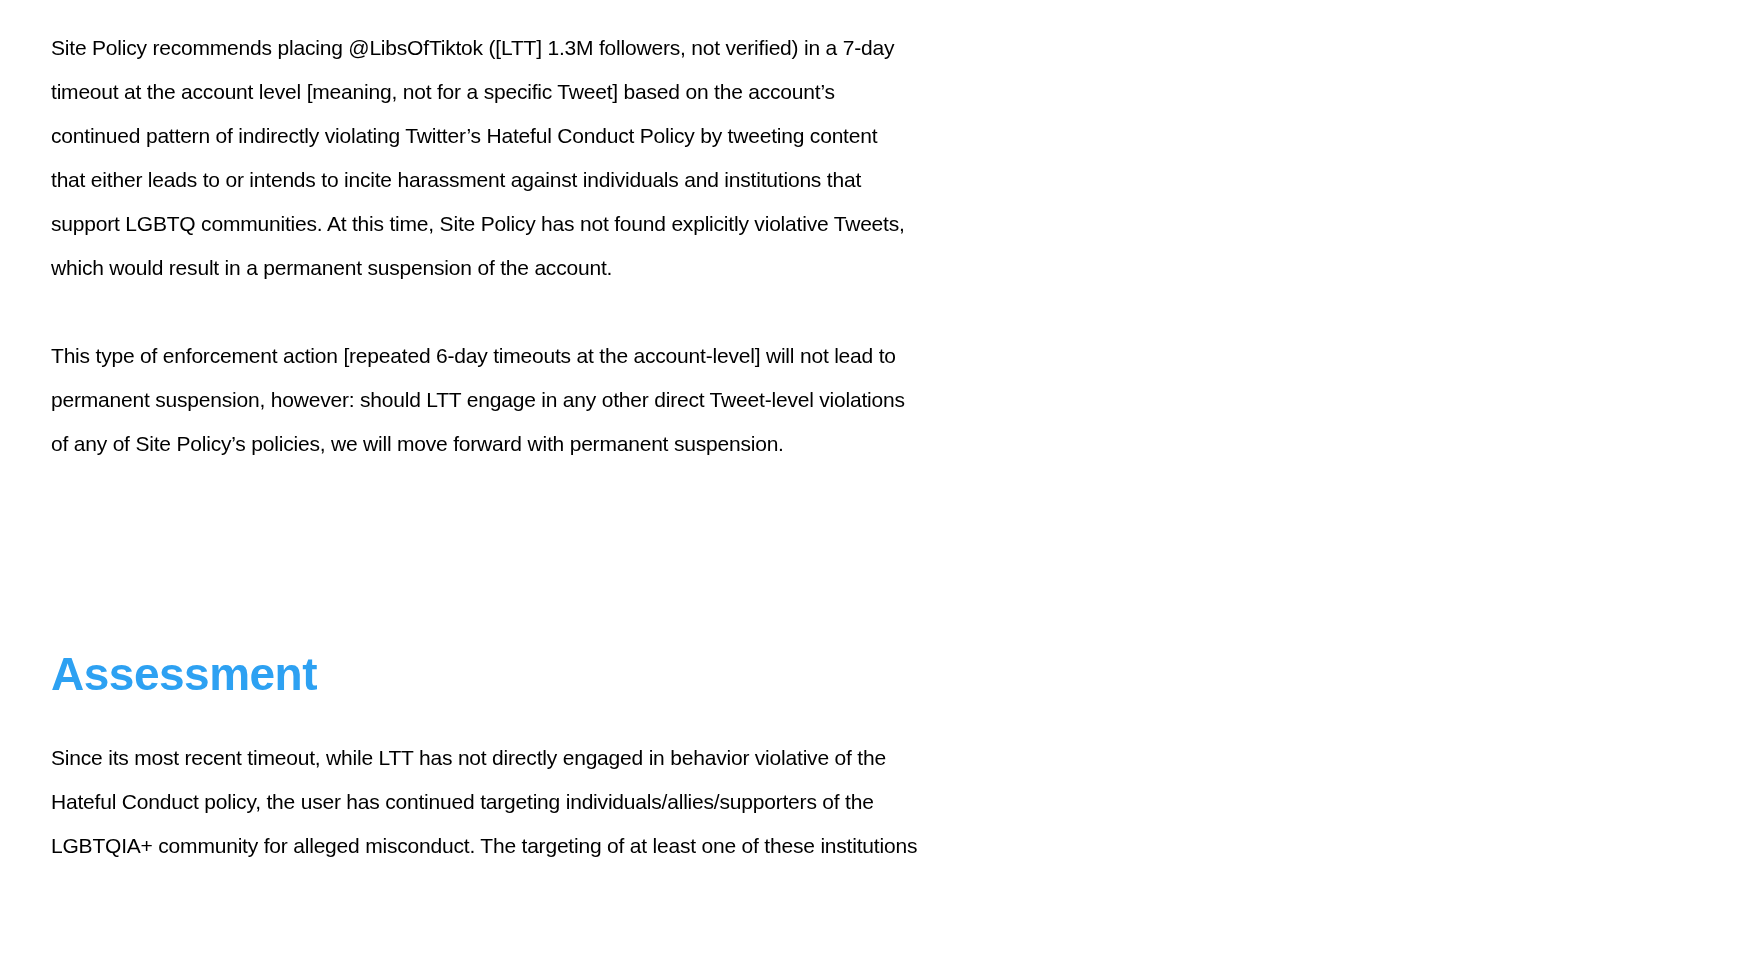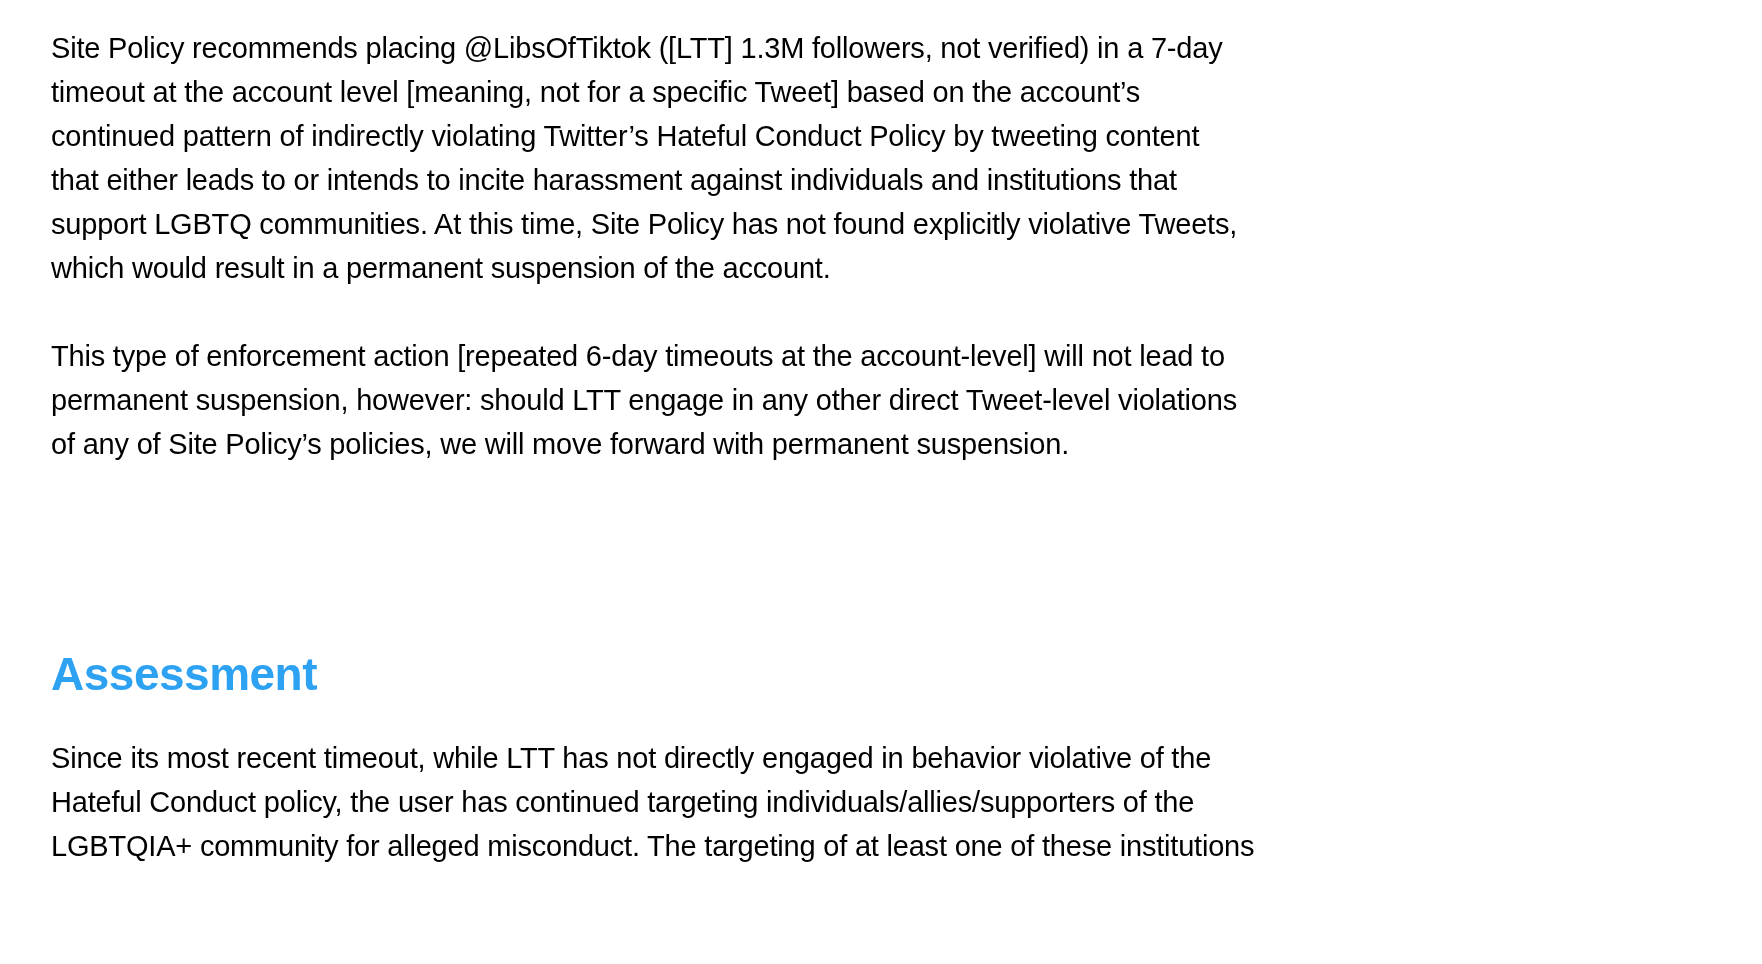--- a/index.html
+++ b/index.html
@@ -23,21 +23,21 @@
     line-height: 52px;
     font-weight: bold;
     letter-spacing: -0.5px;
     margin: 0 0 30px 0;
   }
   .doc-heading.second {
     margin-top: 182px;
     margin-bottom: 36px;
   }
   .doc-paragraph {
-    font-size: 29px;
+    font-size: 21px;
     line-height: 44px;
     letter-spacing: -0.2px;
     margin: 0 0 44px 0;
     white-space: pre-line; 
     color: #000000;
   }
 </style>
 </head>
 <body>
 

